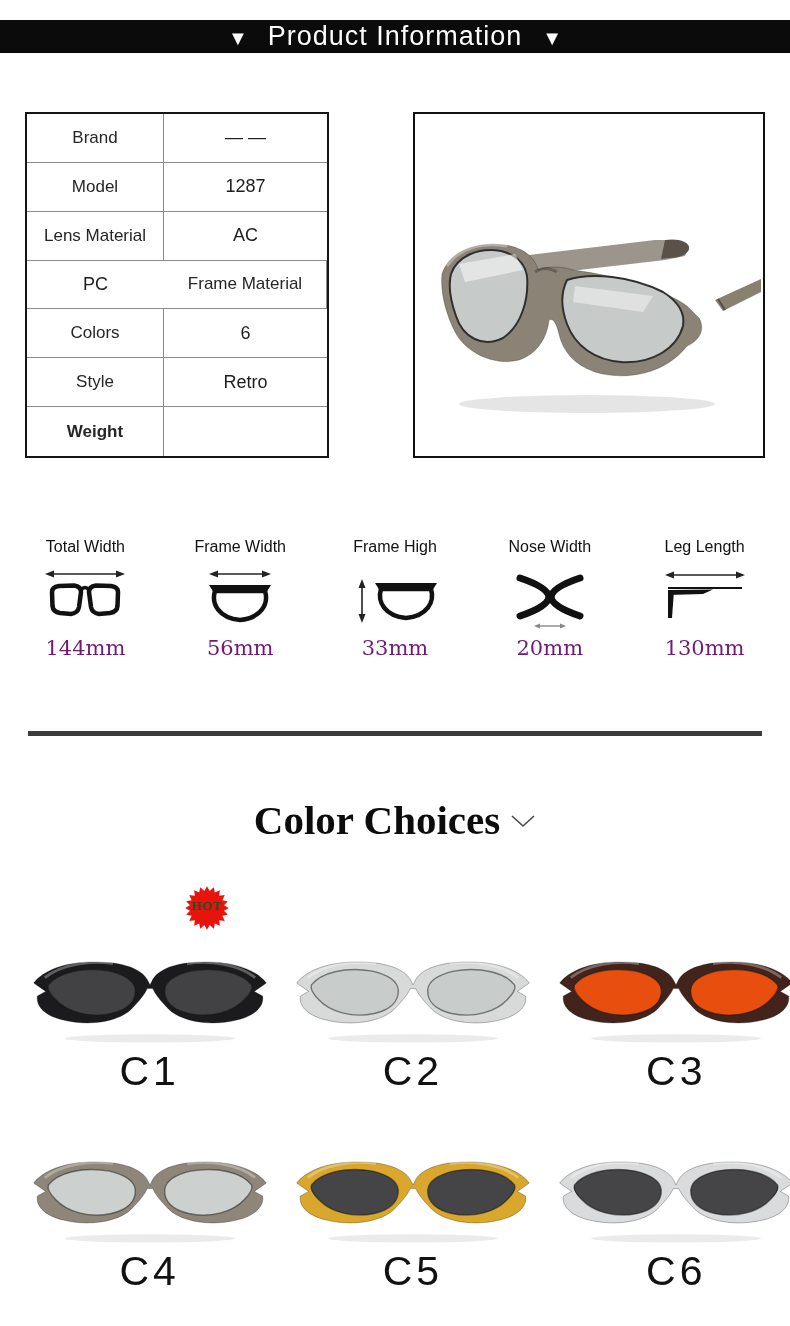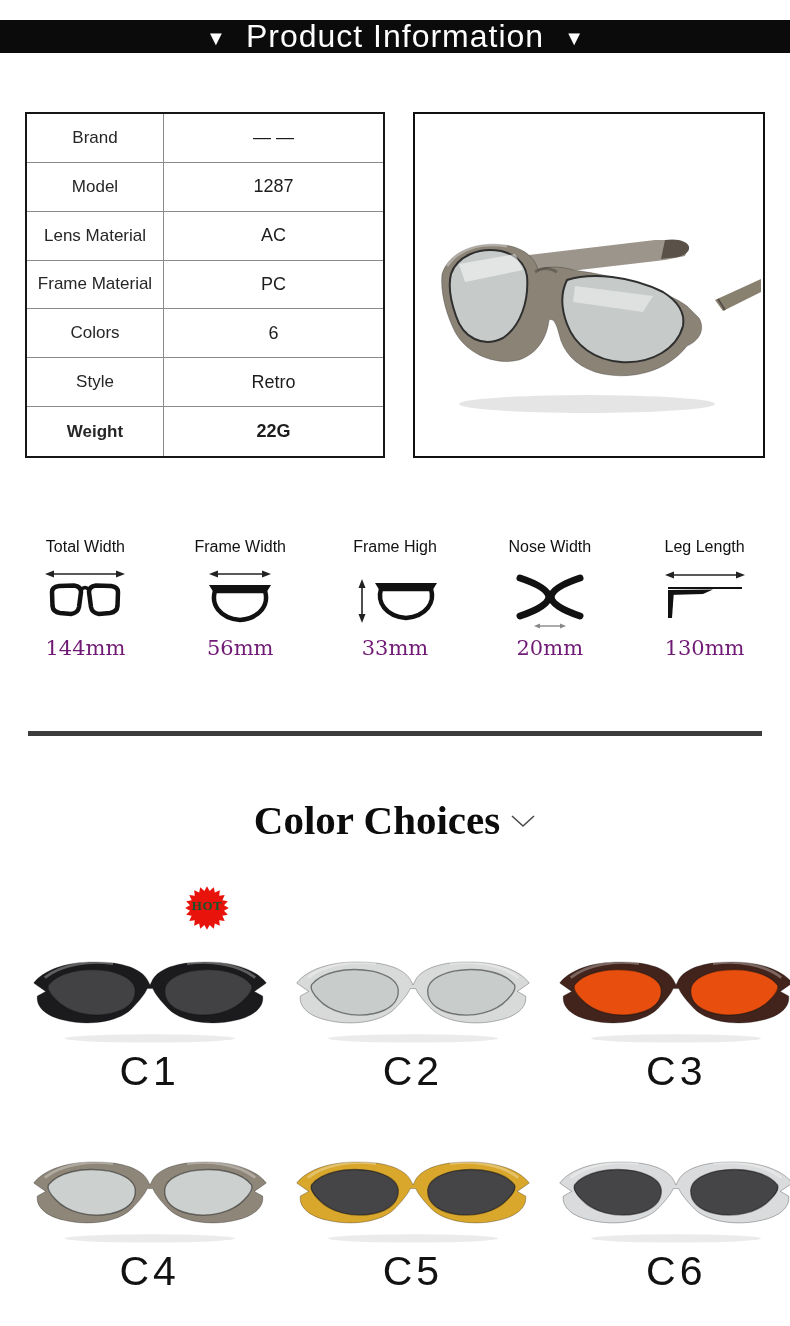--- a/index.html
+++ b/index.html
@@ -2,25 +2,25 @@
 <html><head>
 <meta charset="utf-8">
 <style>
   html,body{margin:0;padding:0;background:#fff;}
   #page{position:relative;width:790px;height:1326px;background:#fff;overflow:hidden;
         font-family:"Liberation Sans",sans-serif;}
 
   
   .banner{position:absolute;left:0;top:20px;width:790px;height:33px;background:#0b0b0b;
           display:flex;align-items:center;justify-content:center;gap:20px;color:#fdfdfd;}
-  .banner .title{font-size:32px;letter-spacing:1px;}
+  .banner .title{font-size:27px;letter-spacing:1px;}
   .banner .tri{font-size:20px;line-height:1;transform:translateY(1px);}
 
   
-  .spec-table{position:absolute;left:25px;top:112px;width:360px;height:346px;
+  .spec-table{position:absolute;left:25px;top:112px;width:304px;height:346px;
               display:grid;grid-template-columns:137px 1fr;grid-auto-rows:1fr;
               border:2px solid #161616;box-sizing:border-box;background:#fff;}
   .spec-cell{display:flex;align-items:center;justify-content:center;
              border-bottom:1px solid #8b8b8b;font-size:17px;color:#262626;}
   .spec-cell.lab{border-right:1px solid #8b8b8b;}
   .spec-cell.val{font-size:18px;color:#1d1d1d;}
   .spec-cell.lastrow{border-bottom:none;font-weight:bold;}
 
   
   .product-photo{position:absolute;left:413px;top:112px;width:352px;height:346px;
@@ -89,28 +89,27 @@
     <span class="tri">▼</span>
   </div>
 
   <div class="spec-table">
     <div class="spec-cell lab">Brand</div>
     <div class="spec-cell val">— —</div>
     <div class="spec-cell lab">Model</div>
     <div class="spec-cell val">1287</div>
     <div class="spec-cell lab">Lens Material</div>
     <div class="spec-cell val">AC</div>
+    <div class="spec-cell val">PC</div>
     <div class="spec-cell lab">Frame Material</div>
-    <div class="spec-cell val">PC</div>
     <div class="spec-cell lab">Colors</div>
     <div class="spec-cell val">6</div>
     <div class="spec-cell lab">Style</div>
     <div class="spec-cell val">Retro</div>
     <div class="spec-cell lab lastrow">Weight</div>
-    <div class="spec-cell val lastrow">22G</div>
   </div>
 
   <div class="product-photo">
     <svg viewBox="0 0 348 342" style="--hframe: #8b8376; --hlens: #c6cbca;">
       <ellipse cx="172" cy="290" rx="128" ry="9" fill="#000" opacity="0.10"></ellipse>
 
       <polygon points="38,150 240,126 262,126 274,132 270,142 250,146 60,168" fill="#9c958b"></polygon>
       <path d="M 250 126 C 264 124 273 128 274 133 C 275 139 266 144 254 144 L 246 145 Z" fill="#5a5248"></path>
 
       <polygon points="300,186 346,165 346,178 308,197" fill="#89816f"></polygon>

